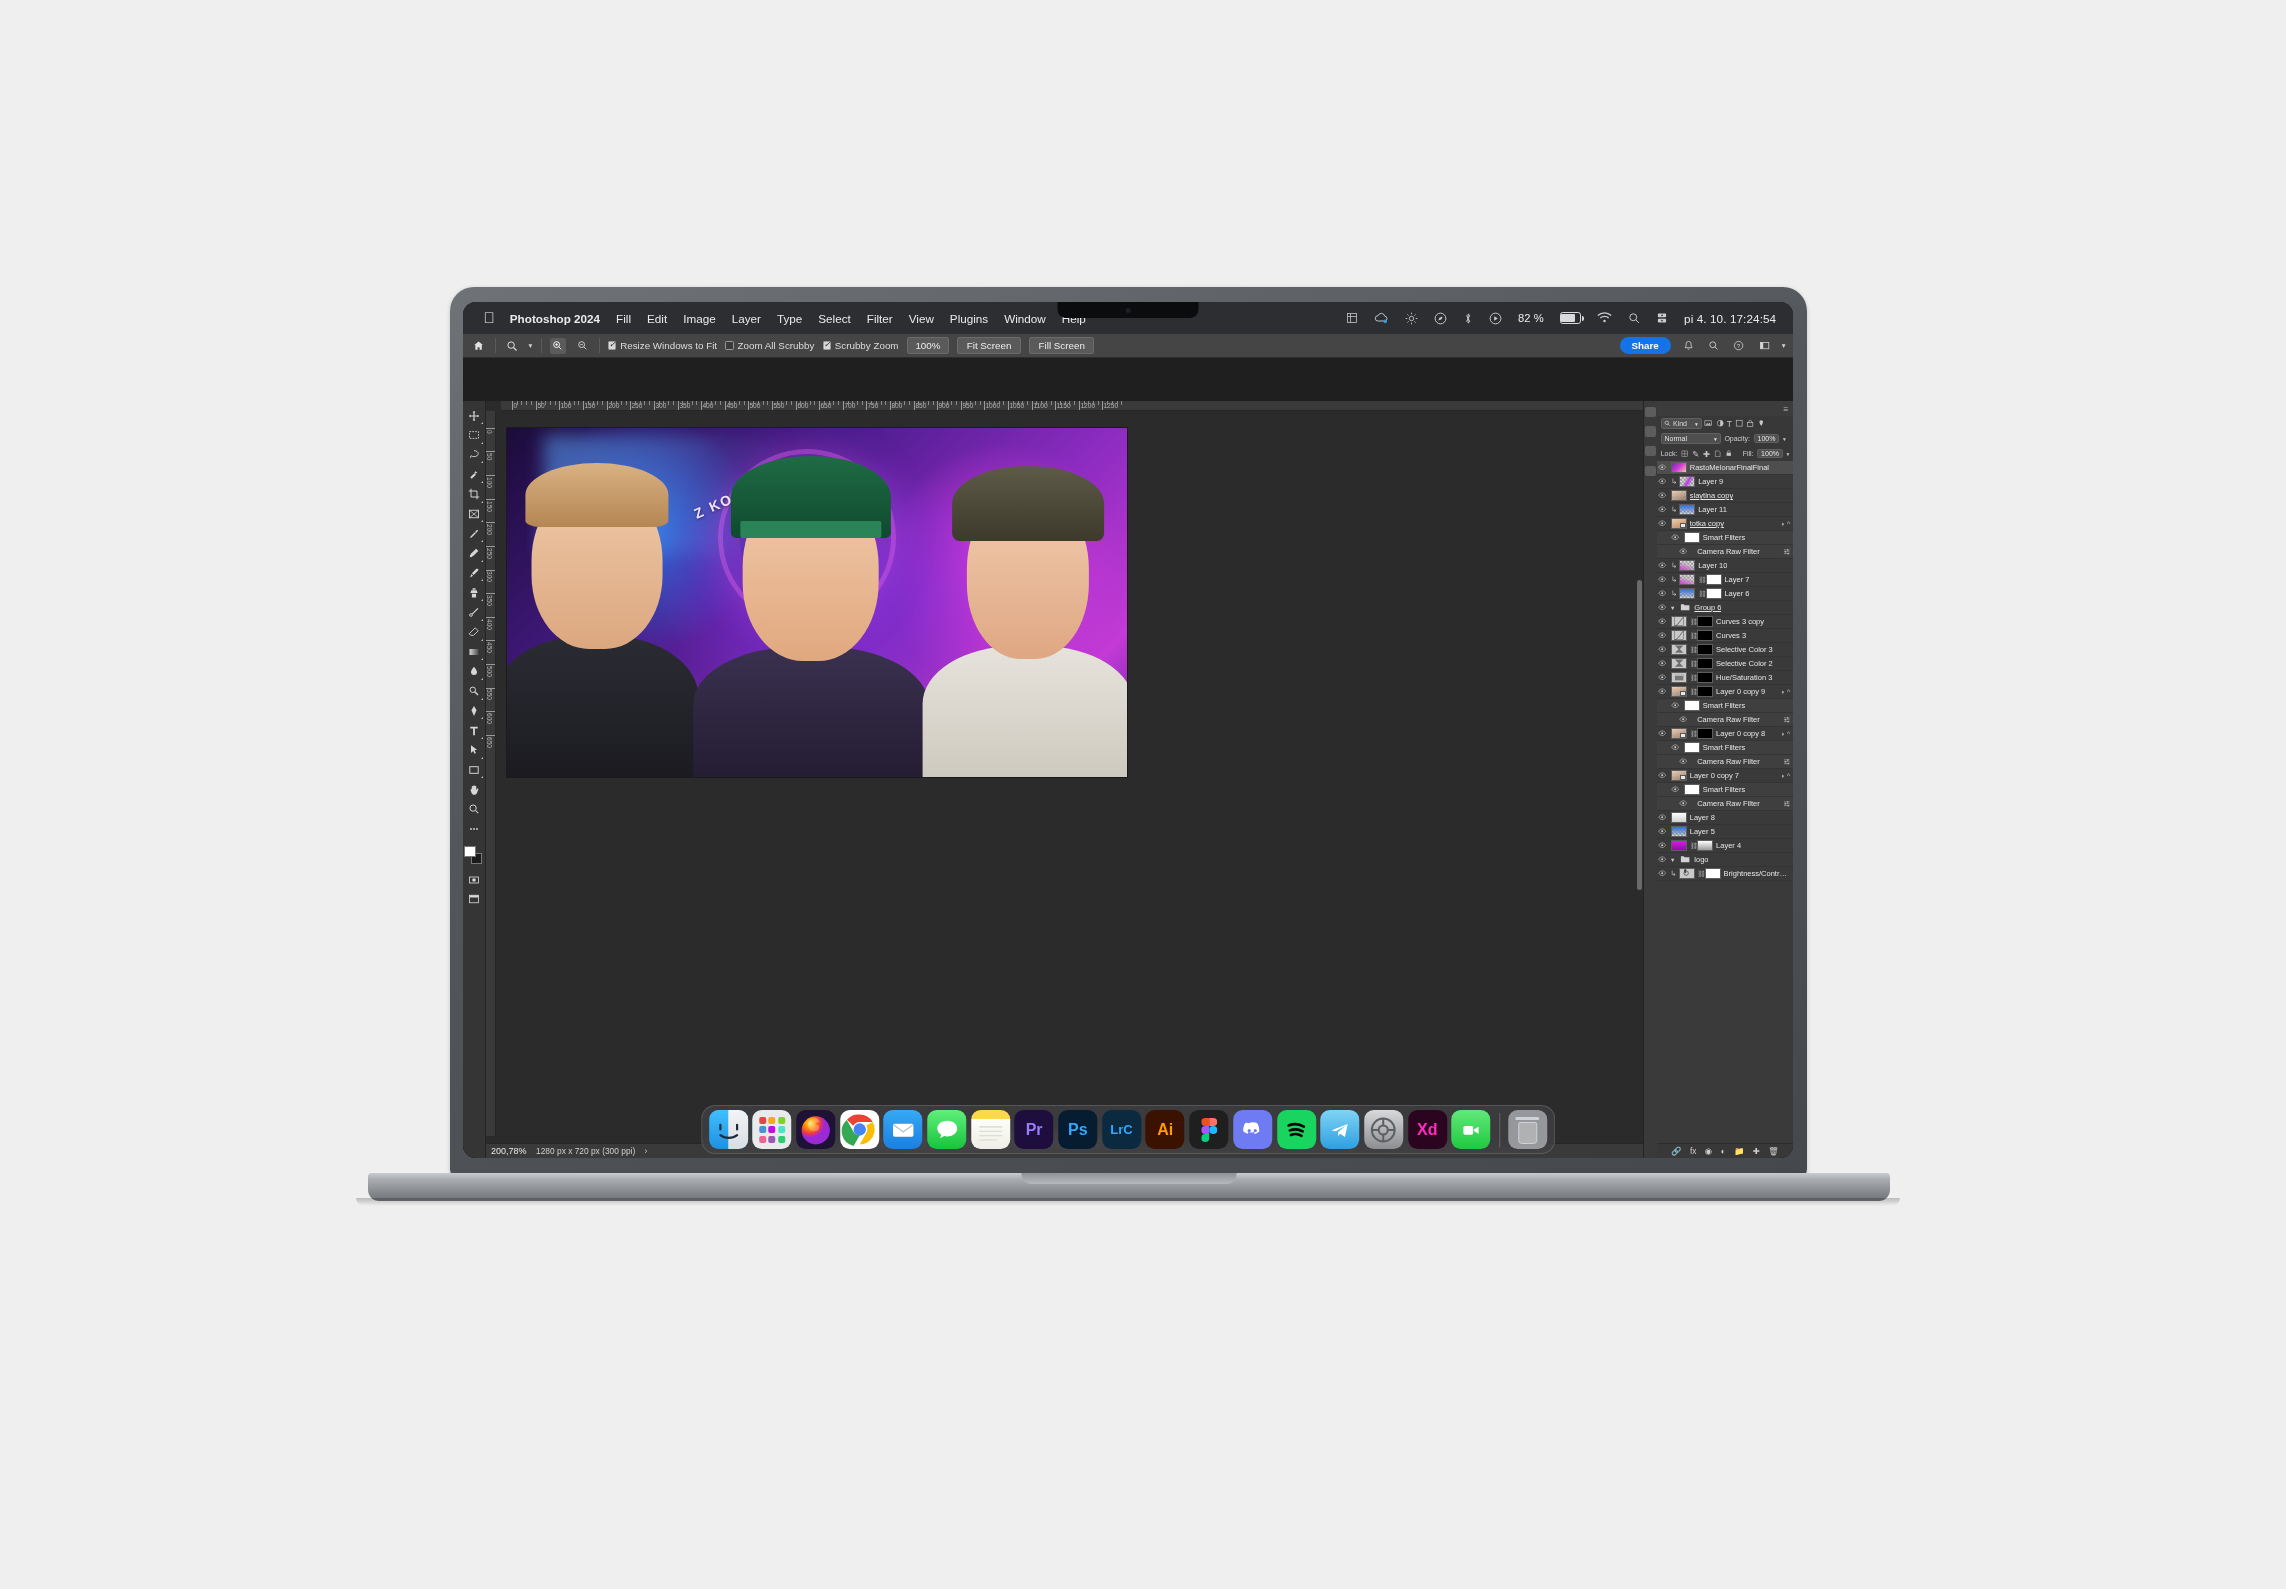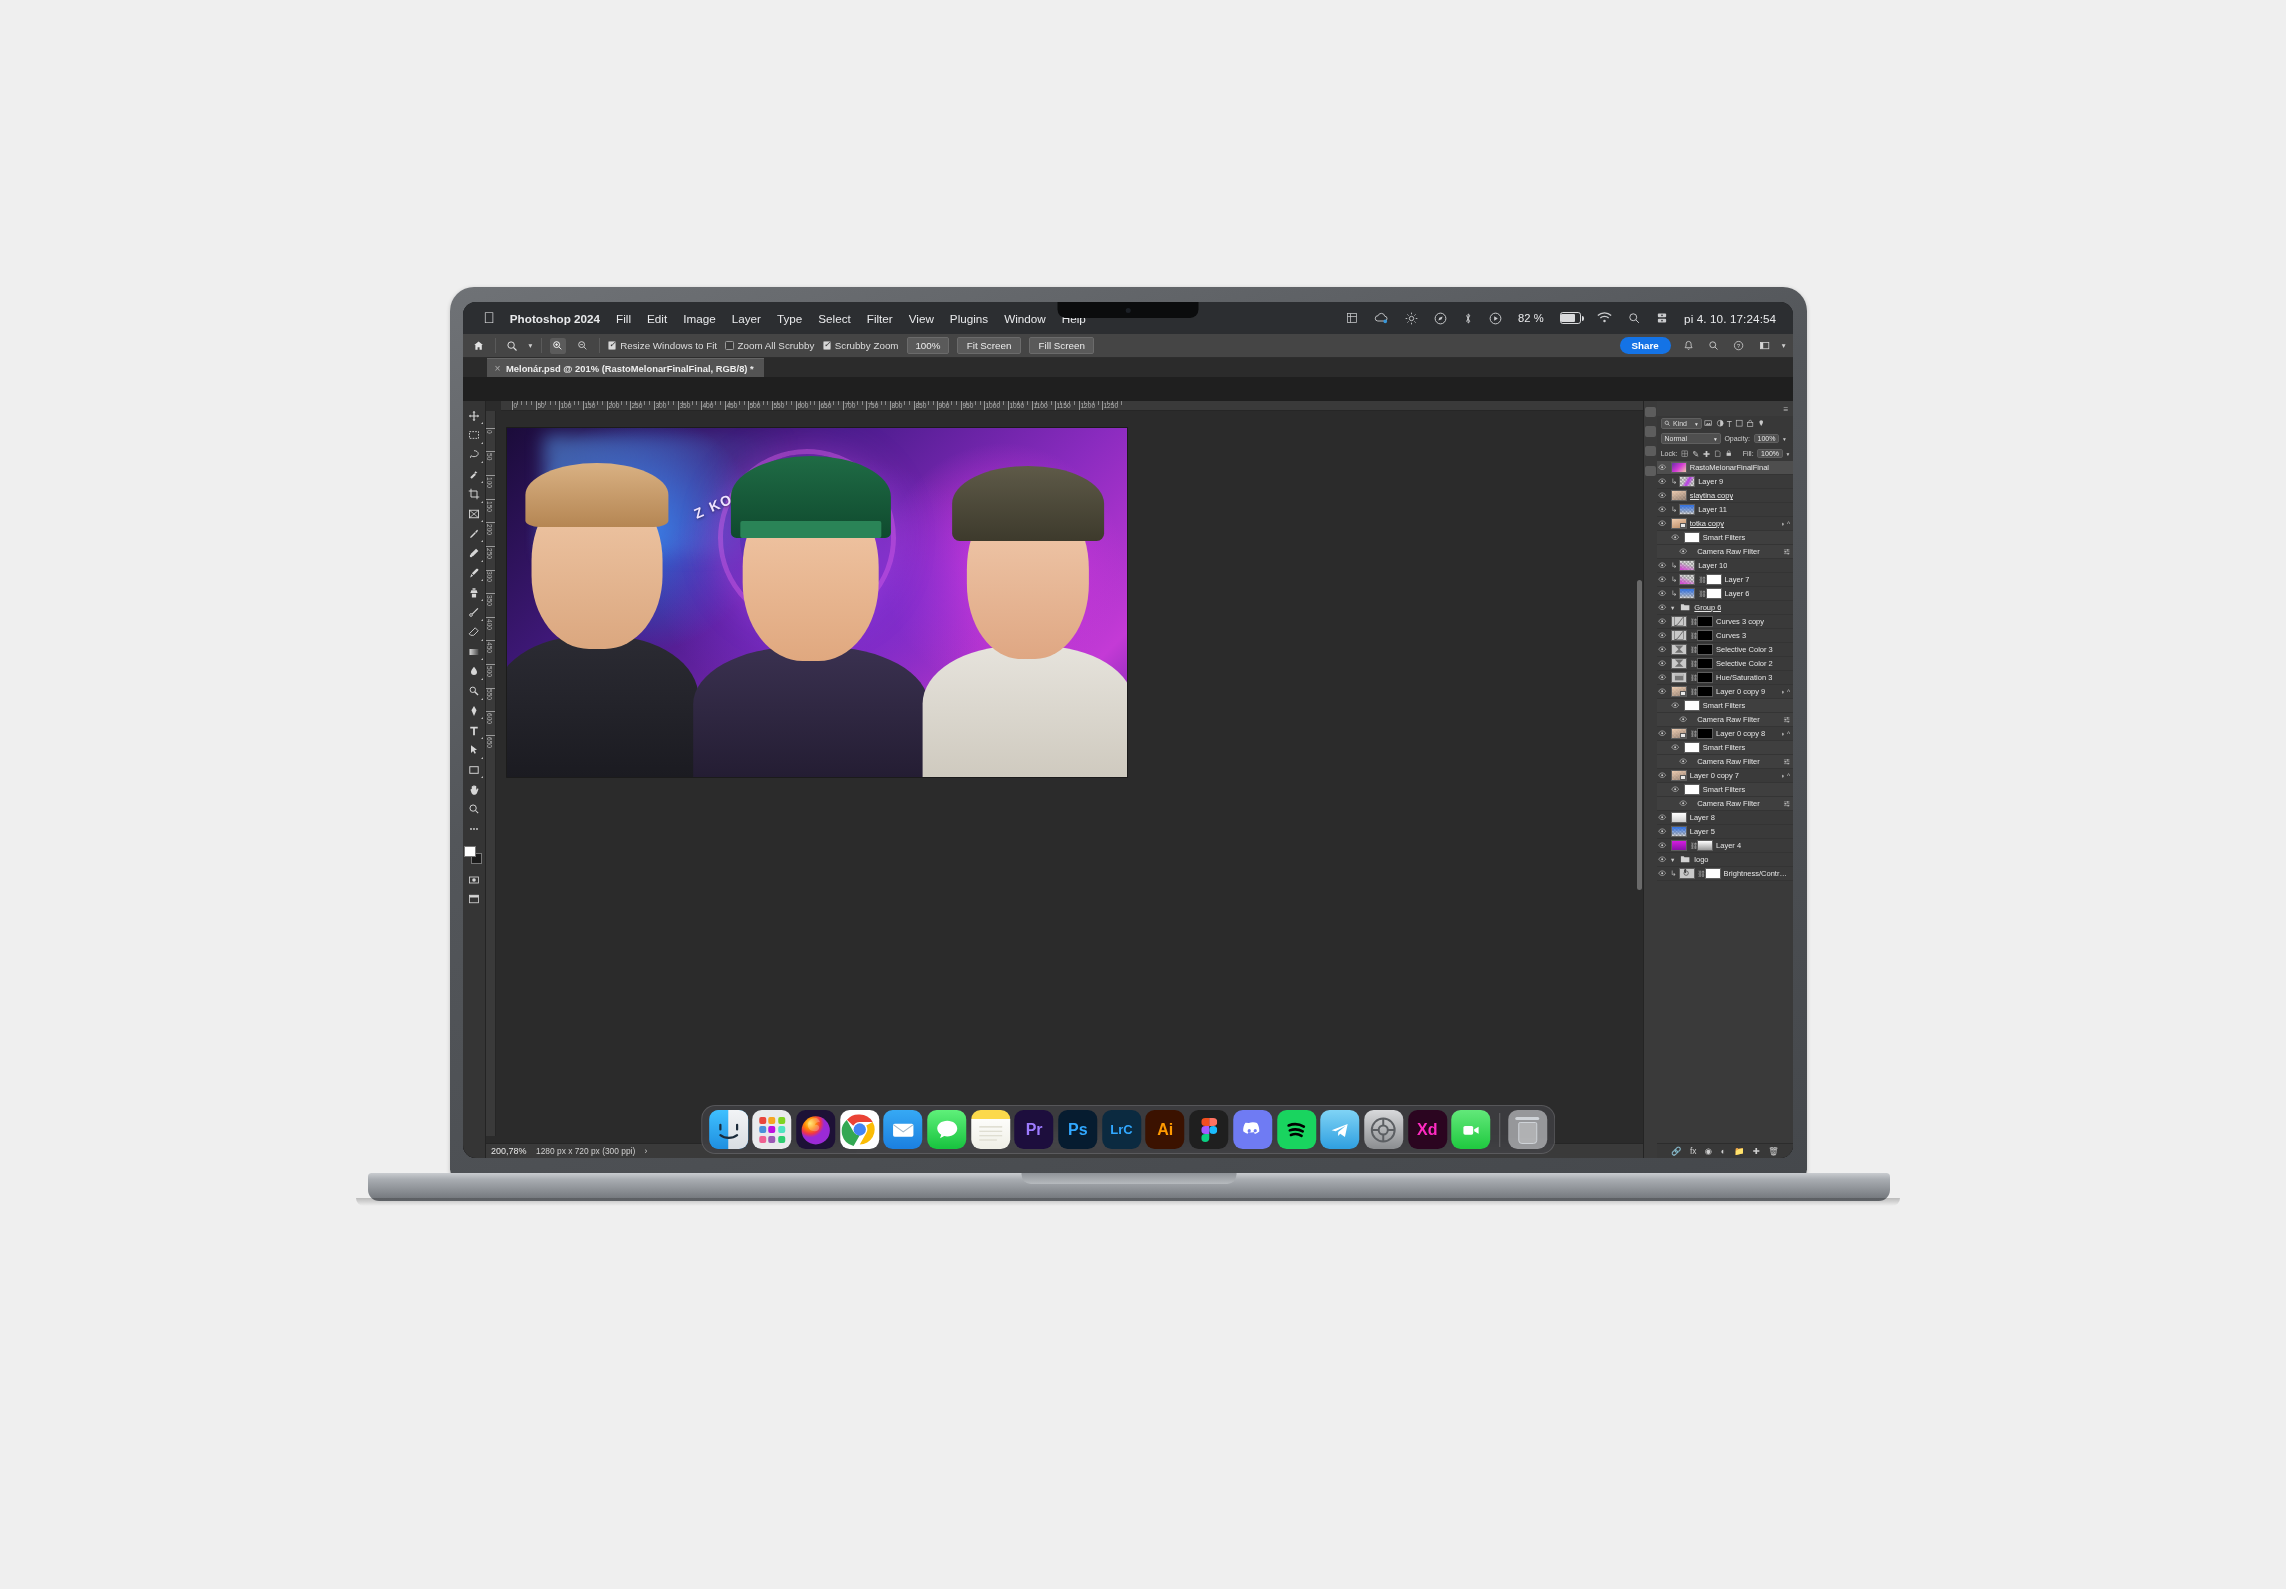--- a/index.html
+++ b/index.html
@@ -486,23 +486,20 @@
               <span class="opt-ico">
                 <svg viewBox="0 0 16 16" width="11.2" height="11.2">
                     <rect x="2" y="3.5" width="12" height="9" fill="none" stroke="#d6d6d6" stroke-width="1.1"></rect>
                     <rect x="2" y="3.5" width="4" height="9" fill="#d6d6d6"></rect>
                   </svg>
               </span>
               <span style="color:#cfcfcf;font-size:7.5px">▾</span>
             </span>
           </div>
 
-          <div class="ps-tabrow">
-            <span class="ps-tab">Melonár.psd @ 201% (RastoMelonarFinalFinal, RGB/8) *</span>
-          </div>
 
           <div class="ps-body">
 
             <div class="toolbar">
               <div class="tool">
                   <svg viewBox="0 0 16 16">
                     <path d="M8 1l2 2.4H8.8v3.8h3.8V6l2.4 2-2.4 2v-1.2H8.8v3.8H10L8 15l-2-2.4h1.2V8.8H3.4V10L1 8l2.4-2v1.2h3.8V3.4H6z" fill="#d6d6d6"></path>
                   </svg>
                 </div>
               <div class="tool">

